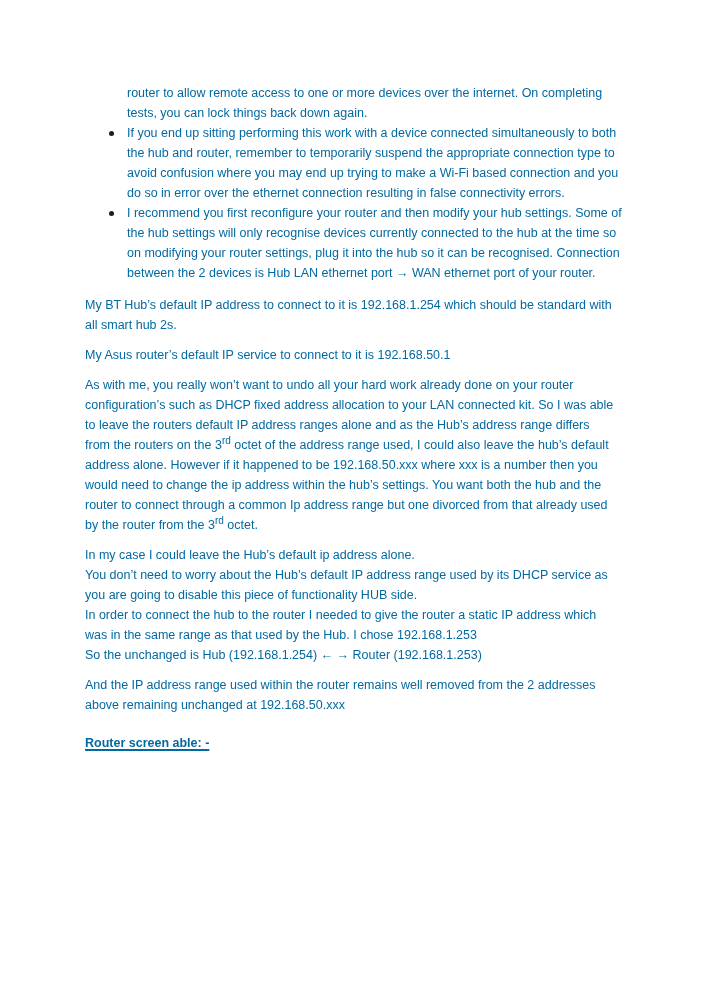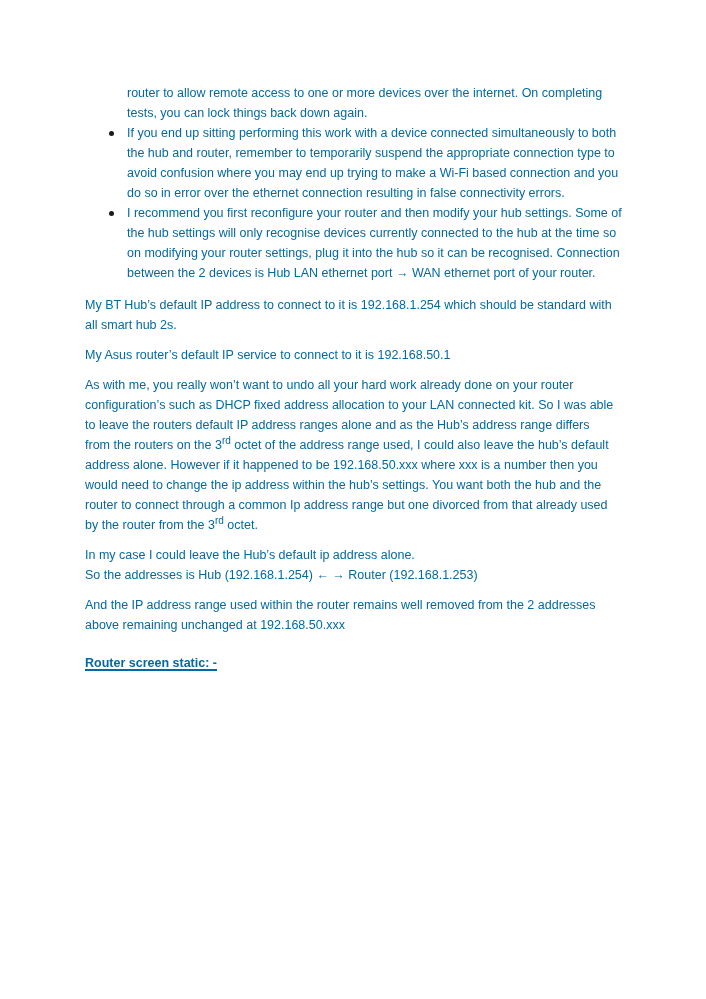--- a/index.html
+++ b/index.html
@@ -77,20 +77,22 @@
 
 
   <p class="para">My BT Hub’s default IP address to connect to it is 192.168.1.254 which should be standard with all smart hub 2s.</p>
 
   <p class="para">My Asus router’s default IP service to connect to it is 192.168.50.1</p>
 
   <p class="para"><span>As with me, you really won’t want to undo all your hard work already done on your router configuration’s such as DHCP fixed address allocation to your LAN connected kit. So I was able to leave the routers default IP address ranges alone and as the Hub’s address range differs from the routers on the 3</span><sup class="ord">rd</sup><span> octet of the address range used, I could also leave the hub’s default address alone. However if it happened to be 192.168.50.xxx where xxx is a number then you would need to change the ip address within the hub’s settings. You want both the hub and the router to connect through a common Ip address range but one divorced from that already used by the router from the 3</span><sup class="ord">rd</sup><span> octet.</span></p>
 
   <p class="para">
     <span class="soft-line">In my case I could leave the Hub’s default ip address alone.</span>
-    <span class="soft-line">So the addresses is Hub (192.168.1.254) ← → Router (192.168.1.253)</span>
+    <span class="soft-line">You don’t need to worry about the Hub’s default IP address range used by its DHCP service as you are going to disable this piece of functionality HUB side.</span>
+    <span class="soft-line">In order to connect the hub to the router I needed to give the router a static IP address which was in the same range as that used by the Hub. I chose 192.168.1.253</span>
+    <span class="soft-line">So the unchanged is Hub (192.168.1.254) ← → Router (192.168.1.253)</span>
   </p>
 
   <p class="para">And the IP address range used within the router remains well removed from the 2 addresses above remaining unchanged at 192.168.50.xxx</p>
 
-  <p class="para heading">Router screen static: -</p>
+  <p class="para heading">Router screen able: -</p>
 
 </div>
 
 </body></html>

